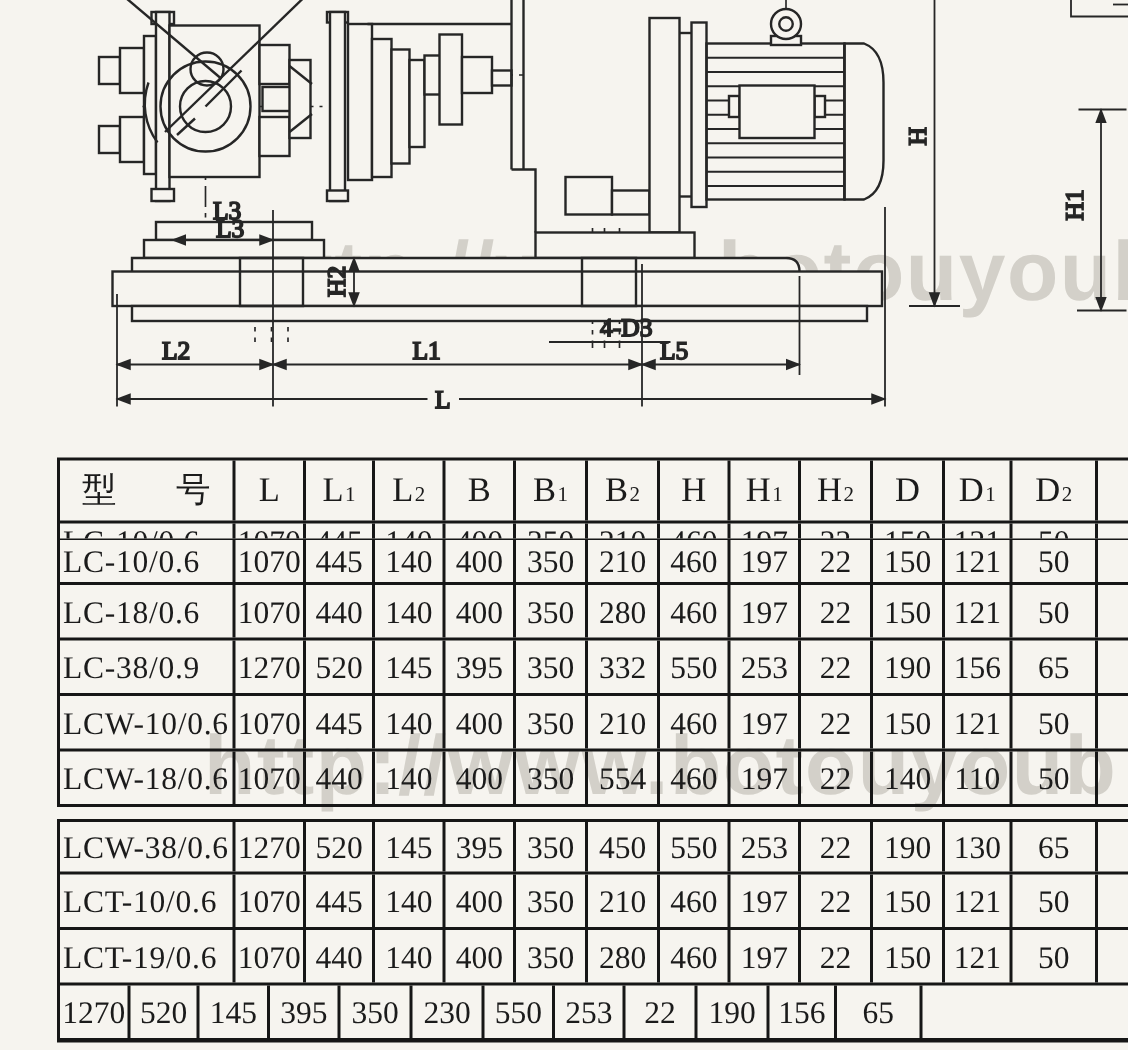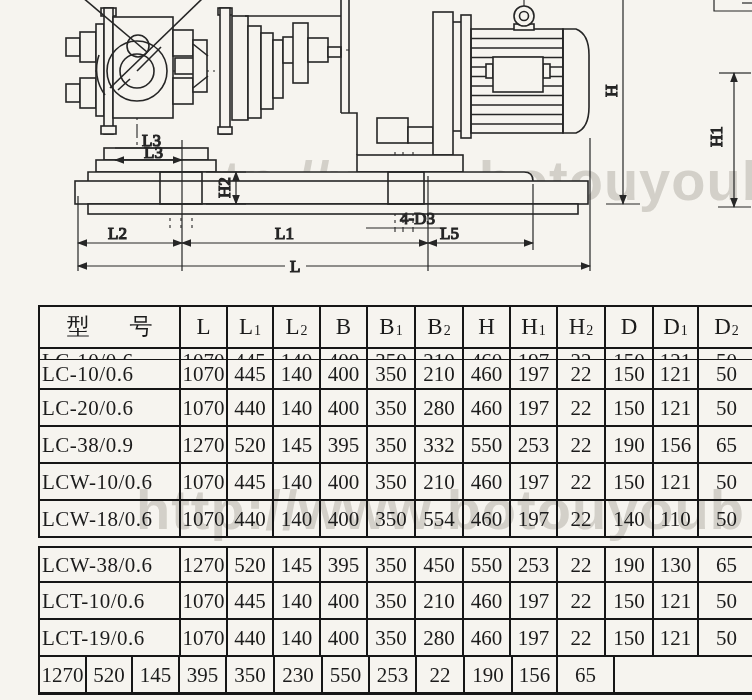--- a/index.html
+++ b/index.html
@@ -29,21 +29,21 @@
   .cell{
     box-sizing:border-box; border-right:2px solid #161616;
     display:flex; align-items:center; justify-content:center;
     font-size:21px; color:#1b1b1b; overflow:hidden; line-height:24px;
   }
   .clipped .cell{ align-items:flex-start; }
   .mc{ justify-content:flex-start; padding-left:2px; letter-spacing:0.5px; }
   .hc{ font-size:23px; }
   .hc sub{ font-size:14px; line-height:10px; transform:translateY(4px); margin-left:1px; }
   .model-h{ word-spacing:34px; }
-  .c0{width:141px}.c1{width:47px}.c2{width:46px}.c3{width:47px}.c4{width:47px}
+  .c0{width:117px}.c1{width:47px}.c2{width:46px}.c3{width:47px}.c4{width:47px}
   .c5{width:48px}.c6{width:48px}.c7{width:47px}.c8{width:47px}.c9{width:48px}
   .c10{width:48px}.c11{width:45px}.c12{width:57px}
 </style>
 </head>
 <body>
 
 <div class="page">
 
   <div class="watermark wm-drawing">http://www.botouyoub</div>
   <div class="watermark wm-table">http://www.botouyoub</div>
@@ -283,21 +283,21 @@
           <div class="cell c5">350</div>
           <div class="cell c6">210</div>
           <div class="cell c7">460</div>
           <div class="cell c8">197</div>
           <div class="cell c9">22</div>
           <div class="cell c10">150</div>
           <div class="cell c11">121</div>
           <div class="cell c12">50</div>
         </div>
         <div class="trow">
-          <div class="cell mc c0">LC-20/0.6</div>
+          <div class="cell mc c0">LC-18/0.6</div>
           <div class="cell c1">1070</div>
           <div class="cell c2">440</div>
           <div class="cell c3">140</div>
           <div class="cell c4">400</div>
           <div class="cell c5">350</div>
           <div class="cell c6">280</div>
           <div class="cell c7">460</div>
           <div class="cell c8">197</div>
           <div class="cell c9">22</div>
           <div class="cell c10">150</div>

